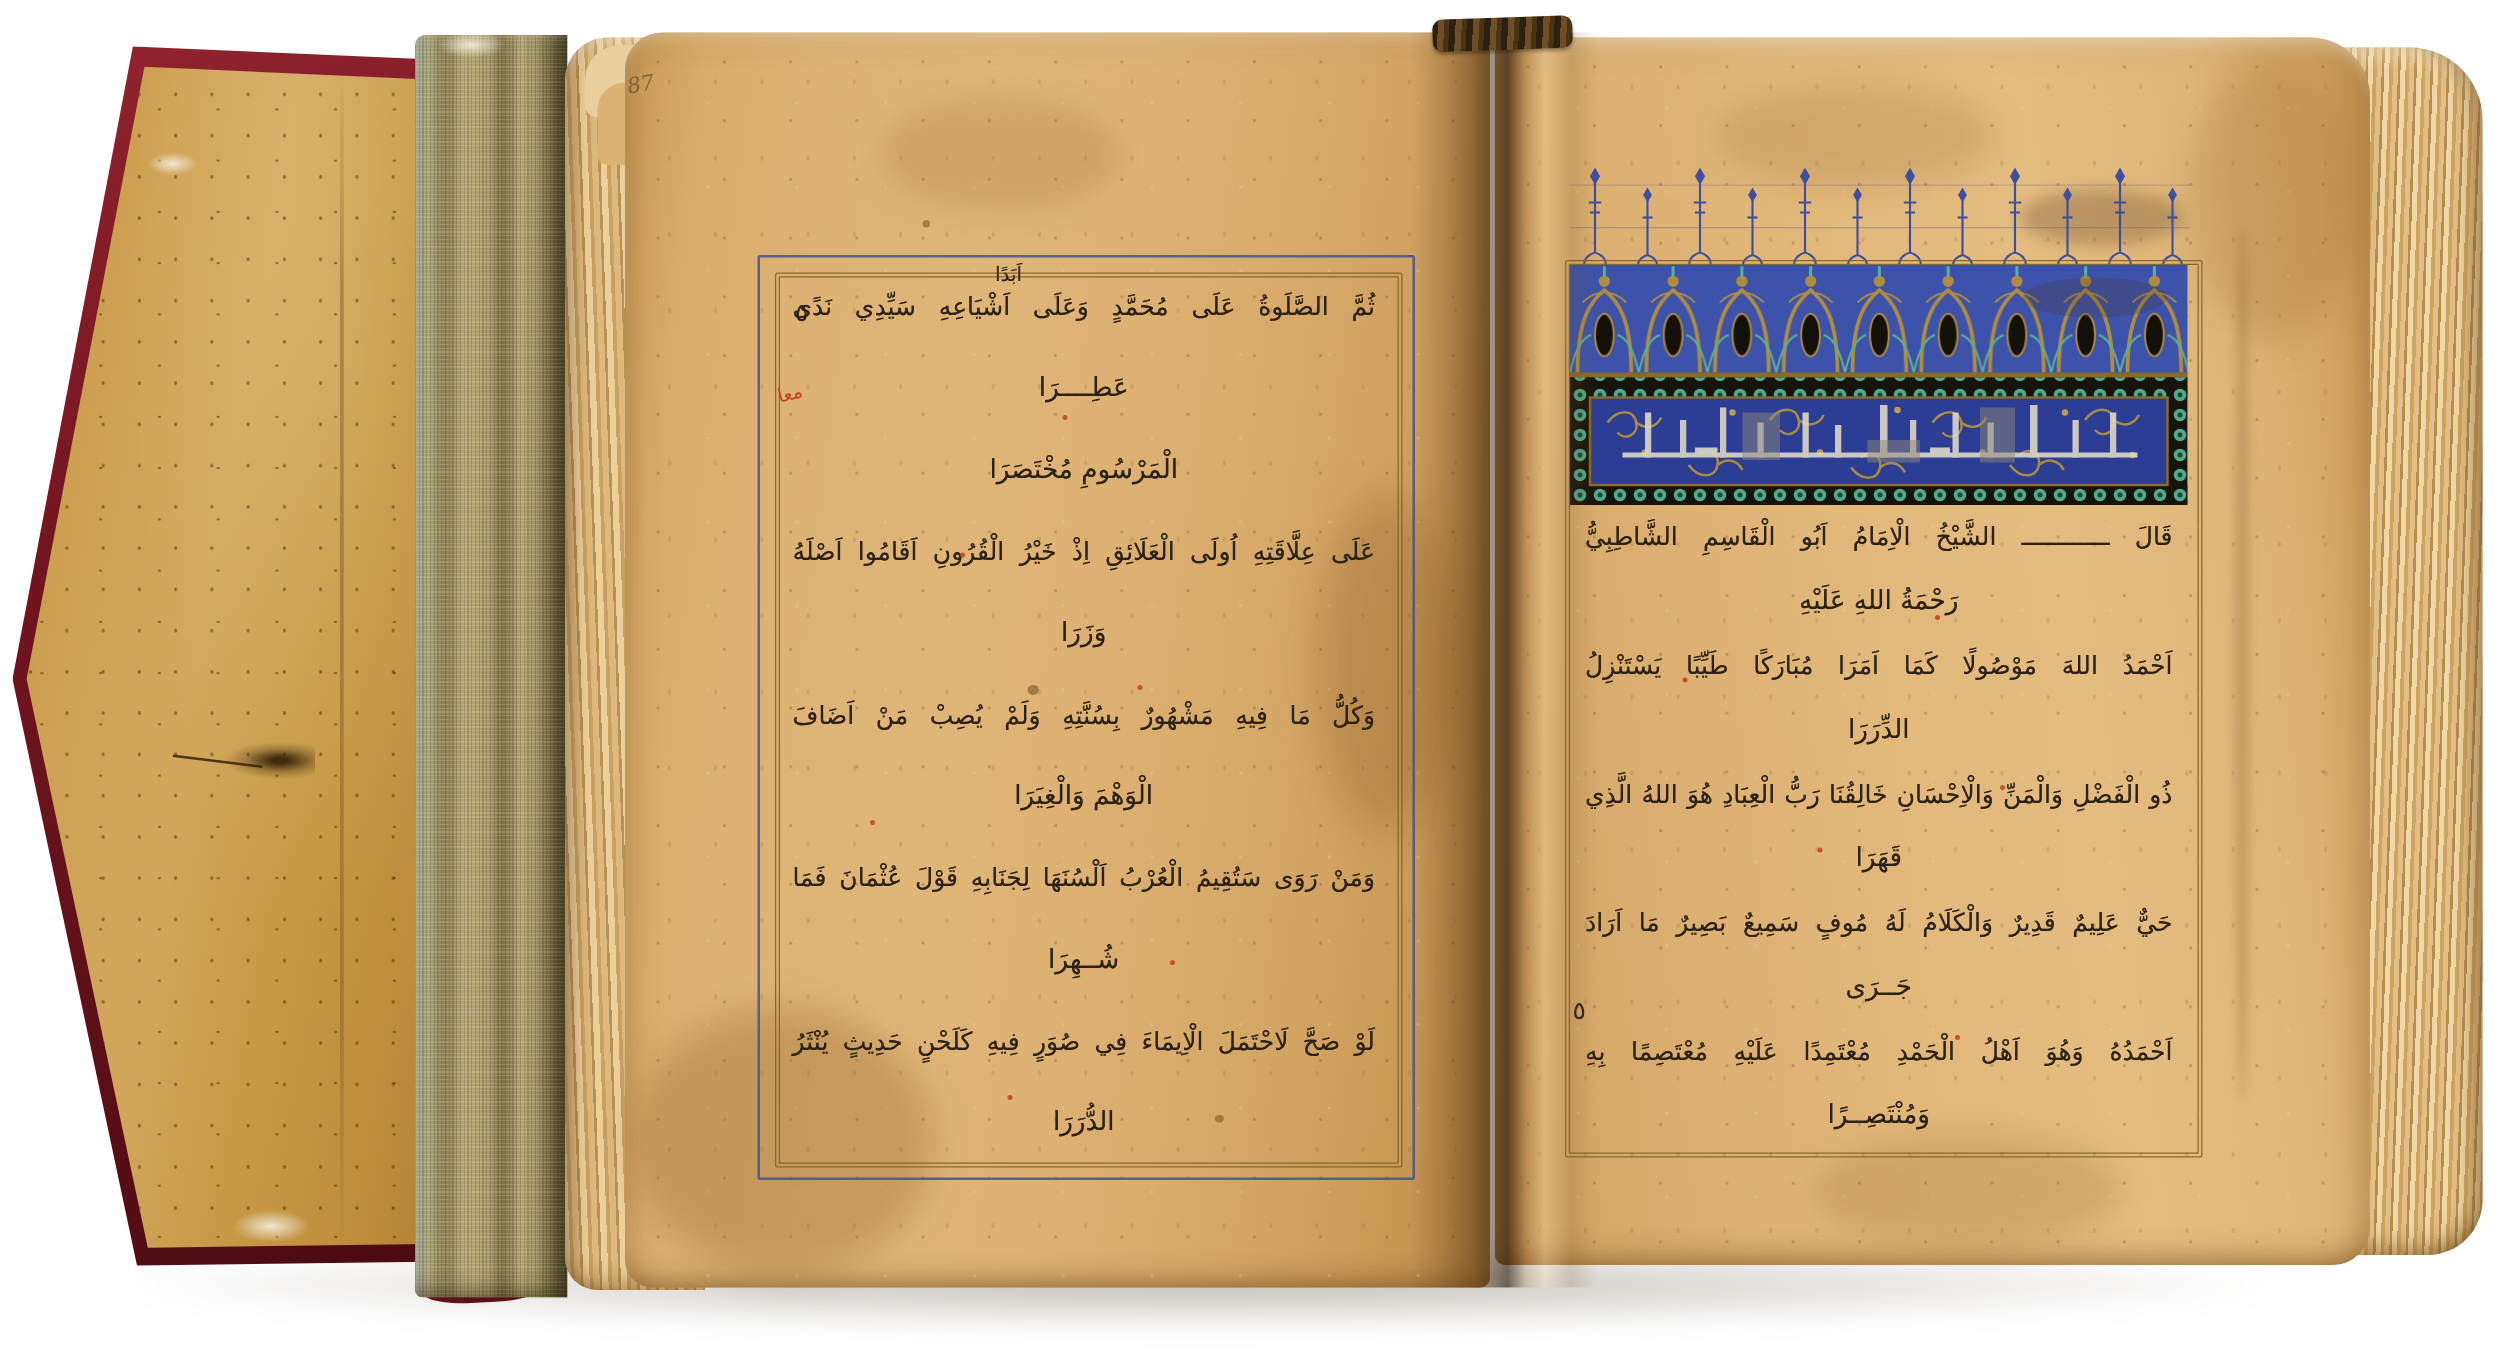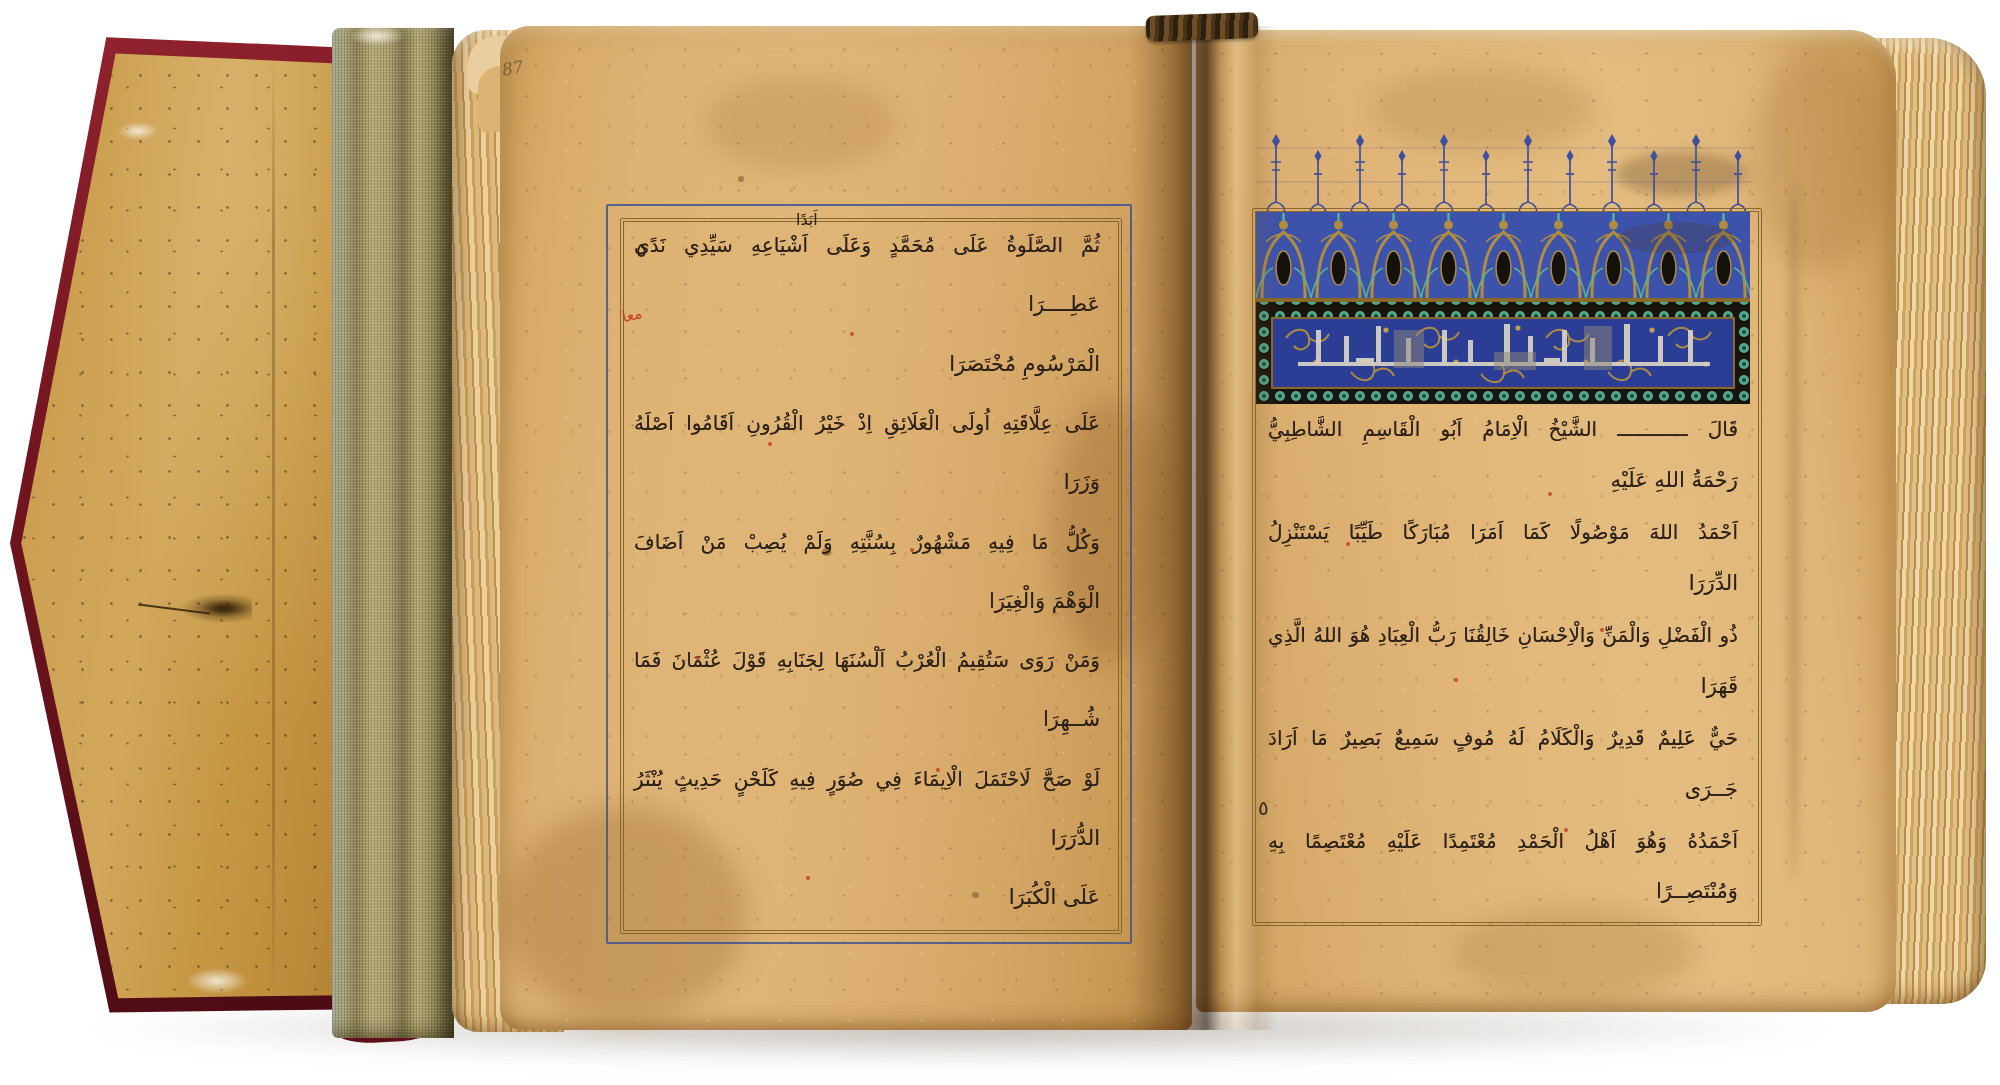--- a/index.html
+++ b/index.html
@@ -78,21 +78,21 @@
   .frame-gold{border:4px double rgba(125,95,35,.9);border-radius:2px;}
   .frame-gold.fl{left:120px;top:192px;width:494px;height:708px;}
   .frame-gold.fr{left:56px;top:178px;width:502px;height:710px;}
   
   .ta{position:absolute;display:flex;flex-direction:column;justify-content:space-between;
       direction:rtl;color:#2b2117;text-shadow:0 0 .4px rgba(43,33,23,.55);}
   .ta-left{left:134px;top:208px;width:466px;height:676px;}
   .ta-right{left:72px;top:388px;width:470px;height:486px;}
   .ln{width:100%;line-height:1.12;}
   .ln-f{font-size:20px;text-align:justify;text-align-last:justify;}
-  .ln-r{font-size:21px;text-align:right;}
+  .ln-r{font-size:21px;text-align:center;}
   .mark-ha{position:absolute;font-size:20px;color:#2b2117;}
   .gloss-red{position:absolute;font-size:15px;color:#c2401f;transform:rotate(-14deg);}
   .note-sup{position:absolute;font-size:16px;color:#2b2117;direction:rtl;}
   .pencil{position:absolute;font-family:"DejaVu Serif",serif;font-style:italic;font-size:17px;
           color:rgba(80,65,45,.6);transform:rotate(-10deg);}
   .rdot{position:absolute;width:4px;height:4px;border-radius:50%;background:#c2401f;opacity:.85;}
   .speck{position:absolute;border-radius:50%;background:#6b4a1d;}
 </style>
 </head>
 <body>
@@ -139,21 +139,20 @@
       <div class="ln ln-r">عَطِــــرَا</div>
       <div class="ln ln-r">الْمَرْسُومِ مُخْتَصَرَا</div>
       <div class="ln ln-f">عَلَى عِلَّاقَتِهِ اُولَى الْعَلَائِقِ اِذْ خَيْرُ الْقُرُونِ اَقَامُوا اَصْلَهُ</div>
       <div class="ln ln-r">وَزَرَا</div>
       <div class="ln ln-f">وَكُلُّ مَا فِيهِ مَشْهُورٌ بِسُنَّتِهِ وَلَمْ يُصِبْ مَنْ اَضَافَ</div>
       <div class="ln ln-r">الْوَهْمَ وَالْغِيَرَا</div>
       <div class="ln ln-f">وَمَنْ رَوَى سَتُقِيمُ الْعُرْبُ اَلْسُنَهَا لِجَنَابِهِ قَوْلَ عُثْمَانَ فَمَا</div>
       <div class="ln ln-r">شُــهِرَا</div>
       <div class="ln ln-f">لَوْ صَحَّ لَاحْتَمَلَ الْاِيمَاءَ فِي صُوَرٍ فِيهِ كَلَحْنٍ حَدِيثٍ يُنْثَرُ</div>
       <div class="ln ln-r">الدُّرَرَا</div>
-      <div class="ln ln-r">عَلَى الْكُبَرَا</div>
     </div>
 
     <div class="note-sup" style="left:296px;top:184px;">اَبَدًا</div>
     <div class="mark-ha" style="left:136px;top:212px;">٥</div>
     <div class="gloss-red" style="left:122px;top:280px;">معا</div>
 
     <div class="rdot" style="left:350px;top:306px;"></div>
     <div class="rdot" style="left:268px;top:416px;"></div>
     <div class="rdot" style="left:410px;top:522px;"></div>
     <div class="rdot" style="left:196px;top:630px;"></div>

